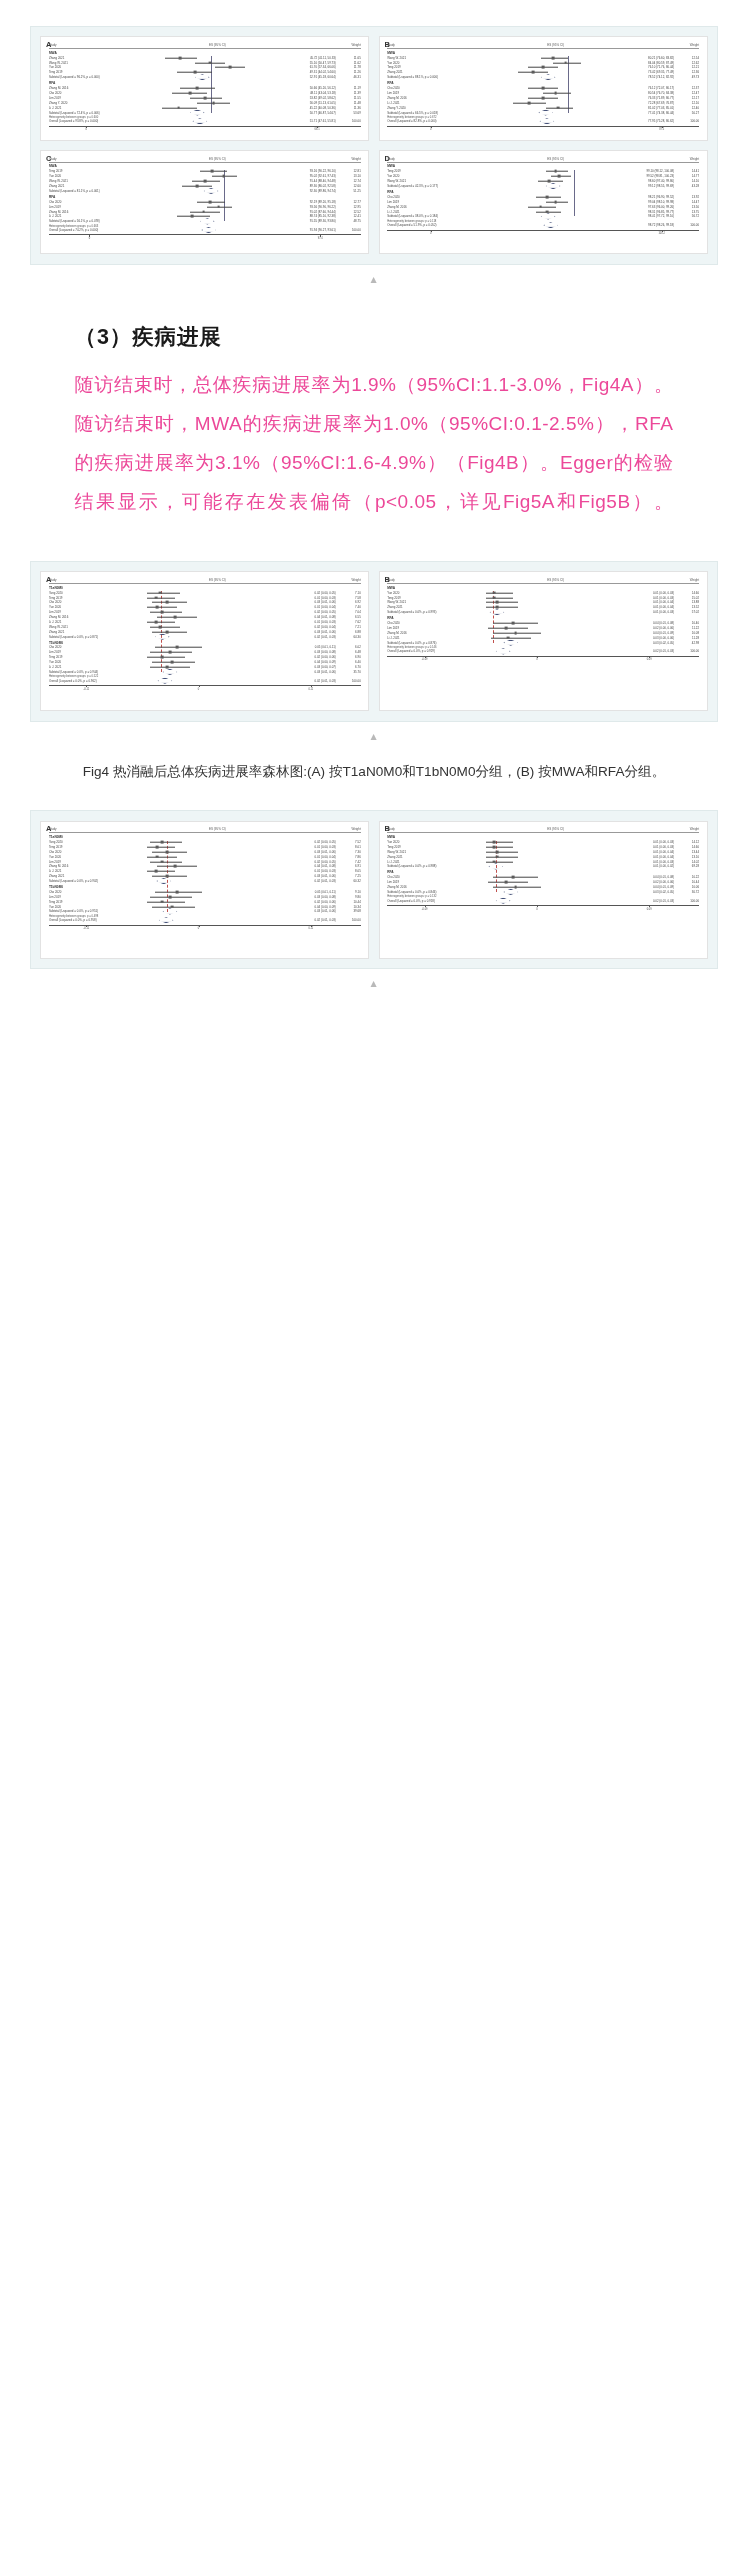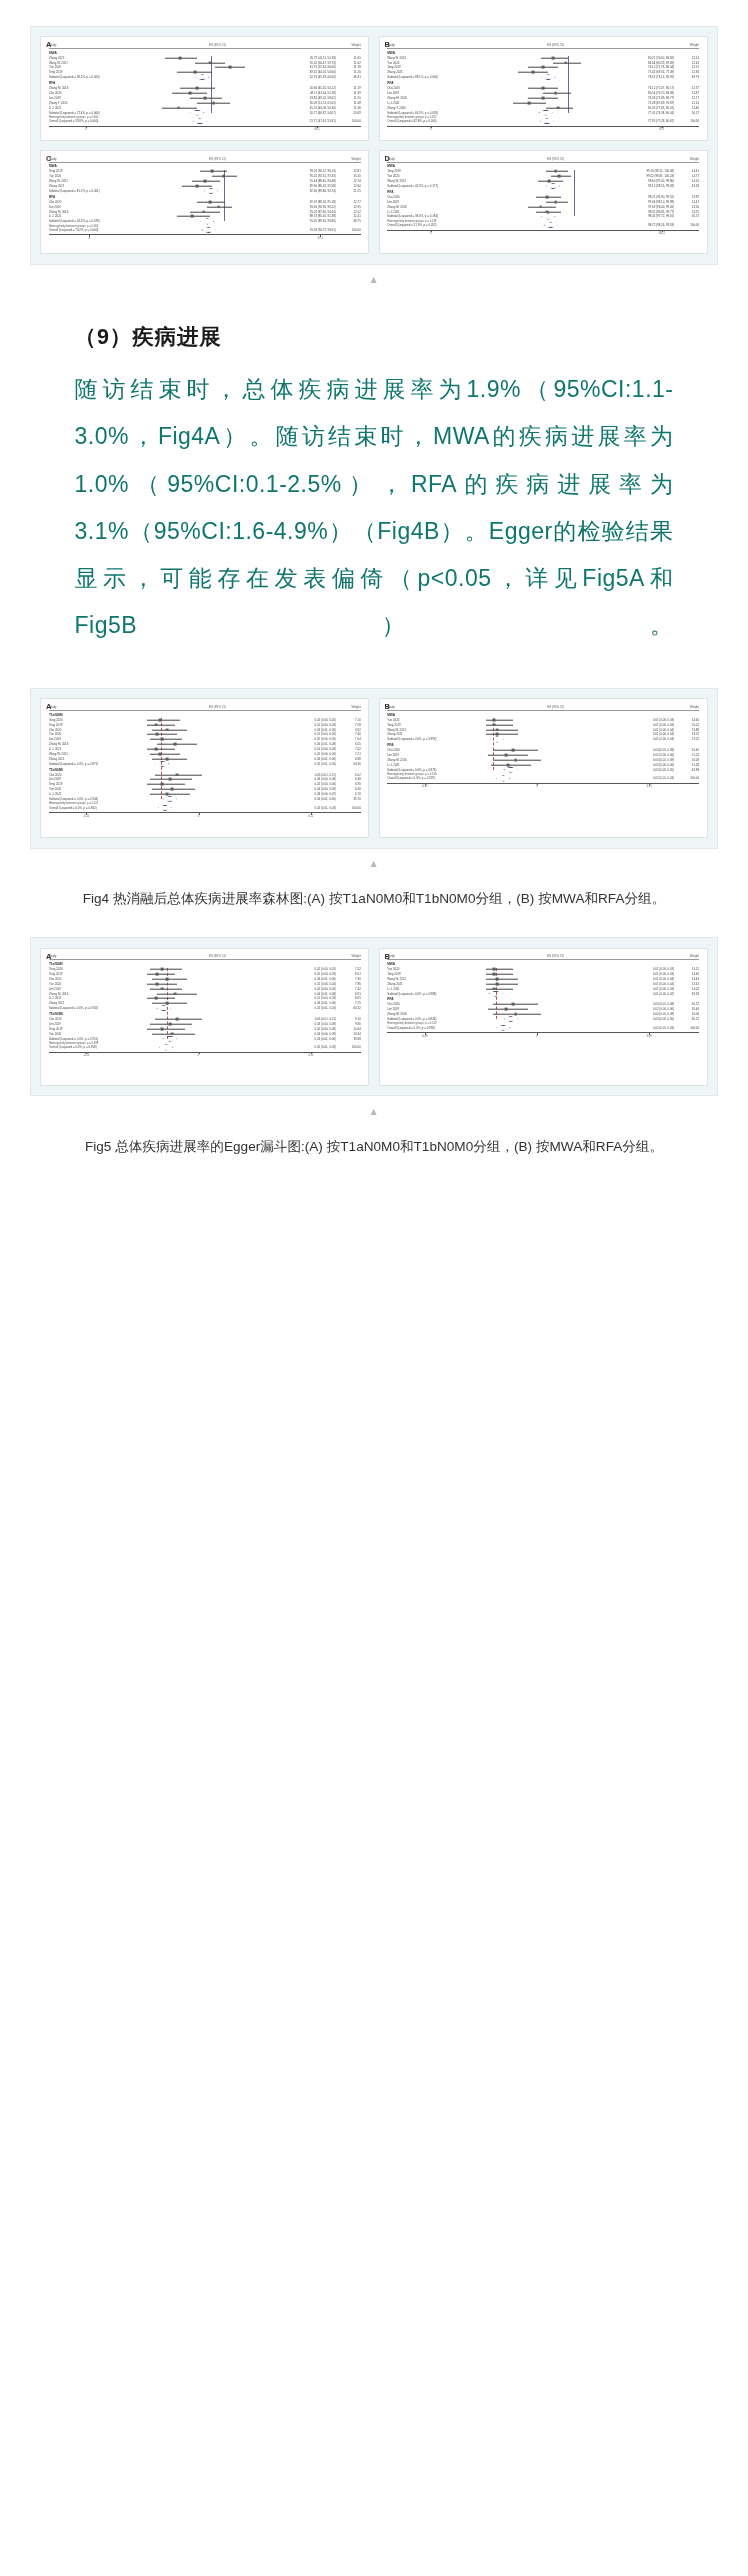--- a/index.html
+++ b/index.html
@@ -195,23 +195,23 @@
     margin: 37px auto 15px auto;
     font-size: 21.5px;
     font-weight: bold;
     color: #1a1a1a;
     text-align: left;
     letter-spacing: 0.9px;
   }
   p.body-text {
     width: 599px;
     margin: 8px auto 13px auto;
-    font-size: 23px;
+    font-size: 19px;
     line-height: 2.05;
-    color: #0f766e;
+    color: #ec4899;
     text-align: justify;
     text-align-last: justify;
     letter-spacing: 0.5px;
   }
   .spacer-40 { height: 37px; }
   .spacer-28 { height: 26px; }
 </style>
 </head>
 <body>
 
@@ -716,21 +716,21 @@
                 <span class="ticklbl" style="left:88%">100.2</span>
             </div>
           </div>
         </div>
 
       </div>
     </div>
     <div class="collapse-arrow">▲</div>
   </div>
 
-  <h2 class="section-title">（9）疾病进展</h2>
+  <h2 class="section-title">（3）疾病进展</h2>
   <p class="body-text">随访结束时，总体疾病进展率为1.9%（95%CI:1.1-3.0%，Fig4A）。随访结束时，MWA的疾病进展率为1.0%（95%CI:0.1-2.5%），RFA的疾病进展率为3.1%（95%CI:1.6-4.9%）（Fig4B）。Egger的检验结果显示，可能存在发表偏倚（p&lt;0.05，详见Fig5A和Fig5B）。</p>
 
   <div class="spacer-28"></div>
 
   <div class="figure-block">
     <div class="fig-frame">
       <div class="fig-grid-1x2">
 
         <div class="panel" style="min-height:140px;">
           <div class="panel-letter">A</div>
@@ -1326,20 +1326,19 @@
                 <span class="ticklbl" style="left:48%">0</span>
               <i class="tick" style="left:84%"></i>
                 <span class="ticklbl" style="left:84%">0.09</span>
             </div>
           </div>
         </div>
 
       </div>
     </div>
     <div class="collapse-arrow">▲</div>
-    <div class="caption">Fig5 总体疾病进展率的Egger漏斗图:(A) 按T1aN0M0和T1bN0M0分组，(B) 按MWA和RFA分组。</div>
   </div>
 
 
   <div class="spacer-40"></div>
 
 </div>
 
 
 </body></html>

